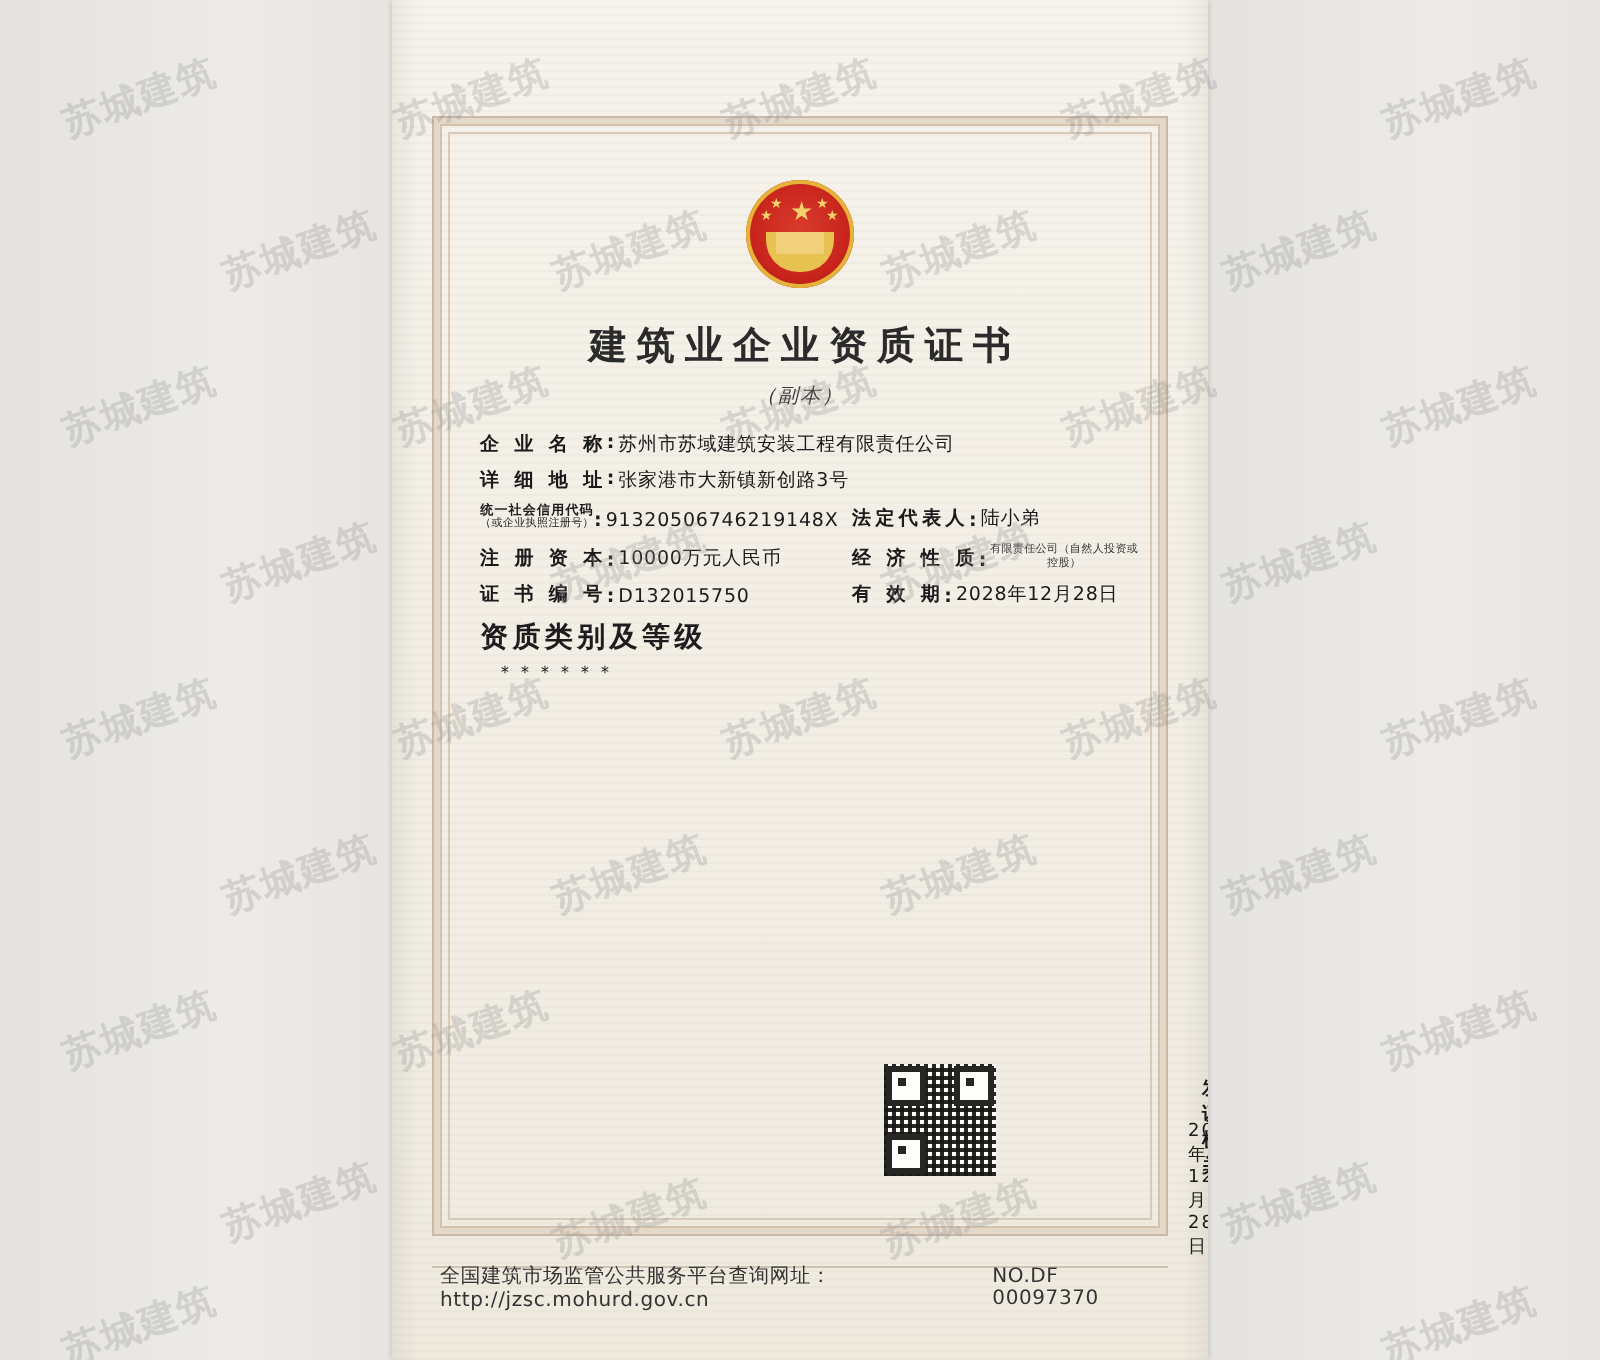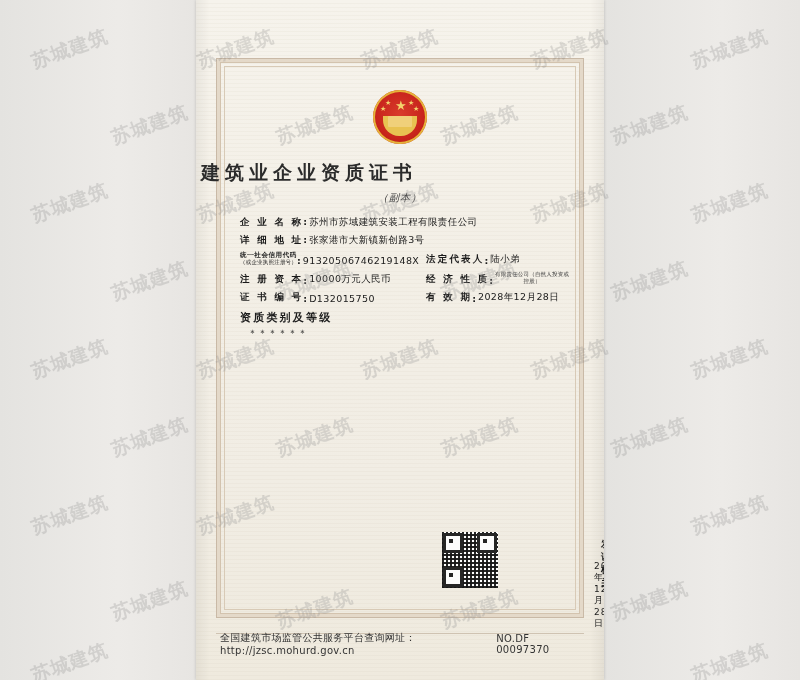--- a/index.html
+++ b/index.html
@@ -120,20 +120,21 @@
   .emblem .s1 { left: 18px; top: 13px; }
   .emblem .s2 { left: 13px; top: 19px; }
   .emblem .s3 { left: 41px; top: 13px; }
   .emblem .s4 { left: 46px; top: 19px; }
 
   
   .title {
     position: absolute;
     left: 0; right: 0;
     top: 160px;
+    text-align: center;
     font-family: "DejaVu Sans", sans-serif;
     font-size: 19px;
     font-weight: bold;
     letter-spacing: 5px;
     color: #2b2b2b;
     text-indent: 5px;
   }
   .subtitle {
     position: absolute;
     left: 0; right: 0;
@@ -202,21 +203,21 @@
     text-align: center;
     margin-bottom: 1px;
   }
   .stack-right {
     display: flex;
     flex-direction: row;
     justify-content: flex-end;
   }
 
   .qual-head {
-    font-size: 11px;
+    font-size: 14px;
     letter-spacing: 2.2px;
     font-weight: bold;
     margin-top: 6px;
   }
   .qual-body {
     font-size: 9px;
     letter-spacing: 0.6px;
     margin-top: 6px;
     padding-left: 8px;
   }

